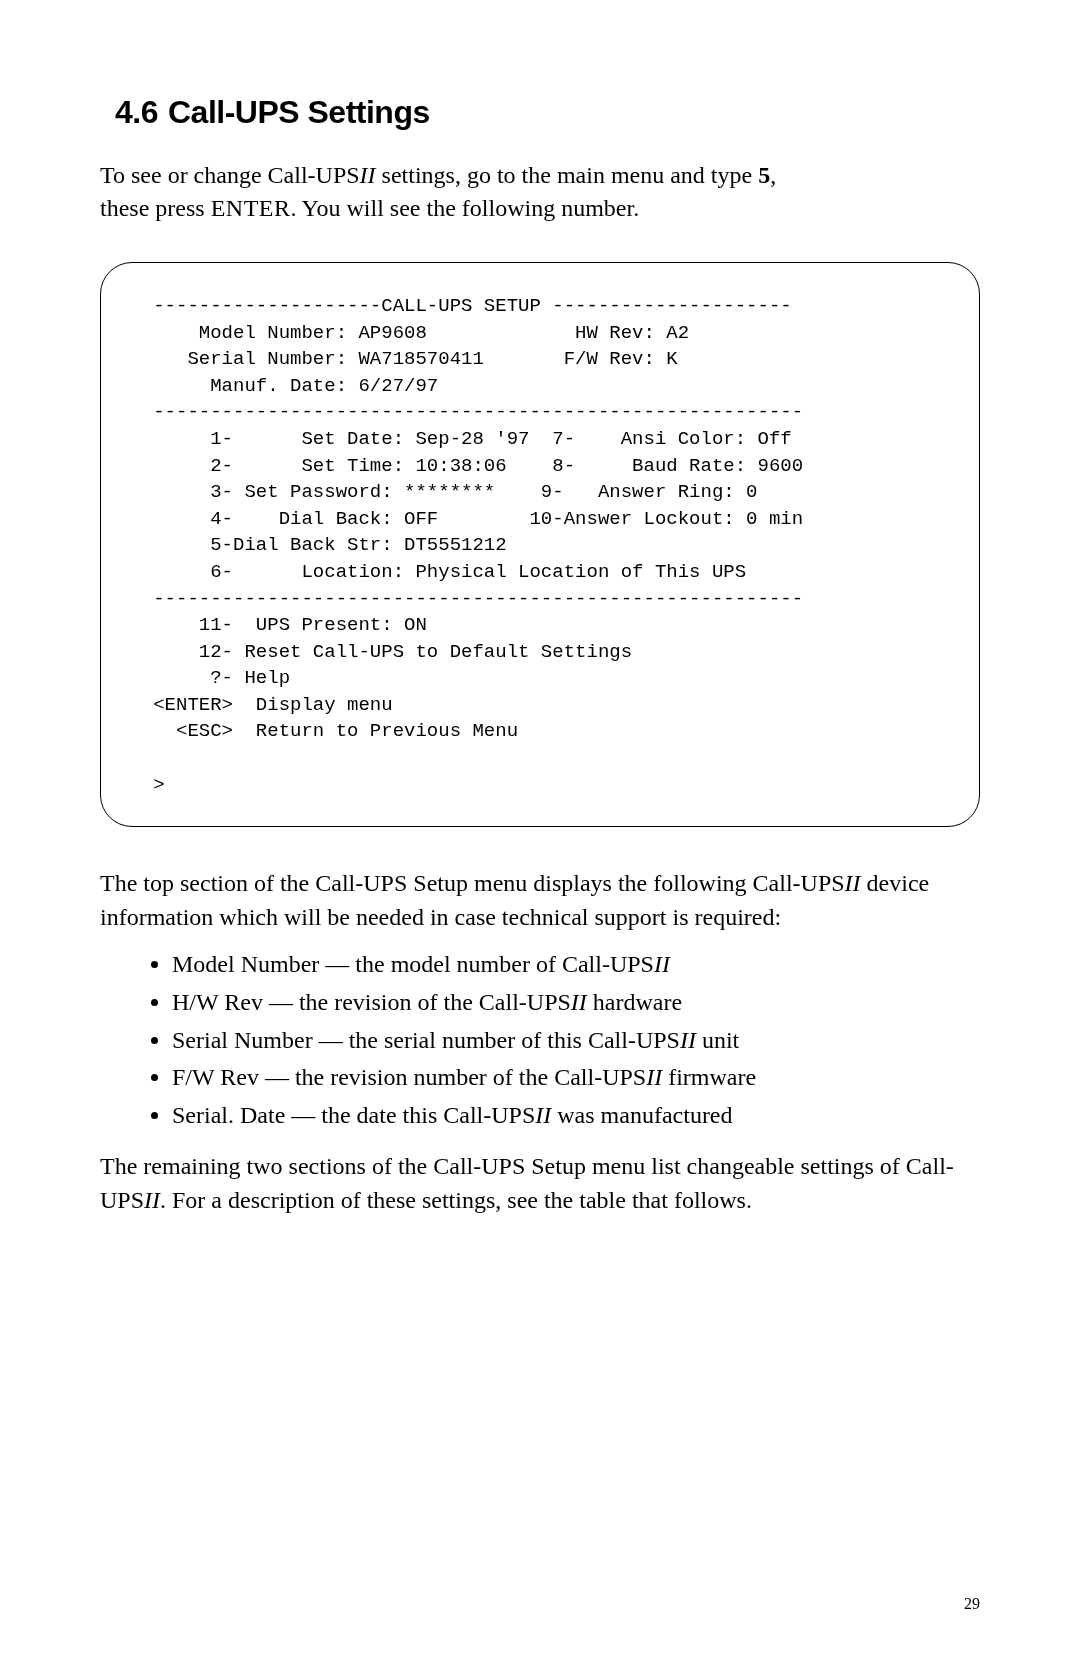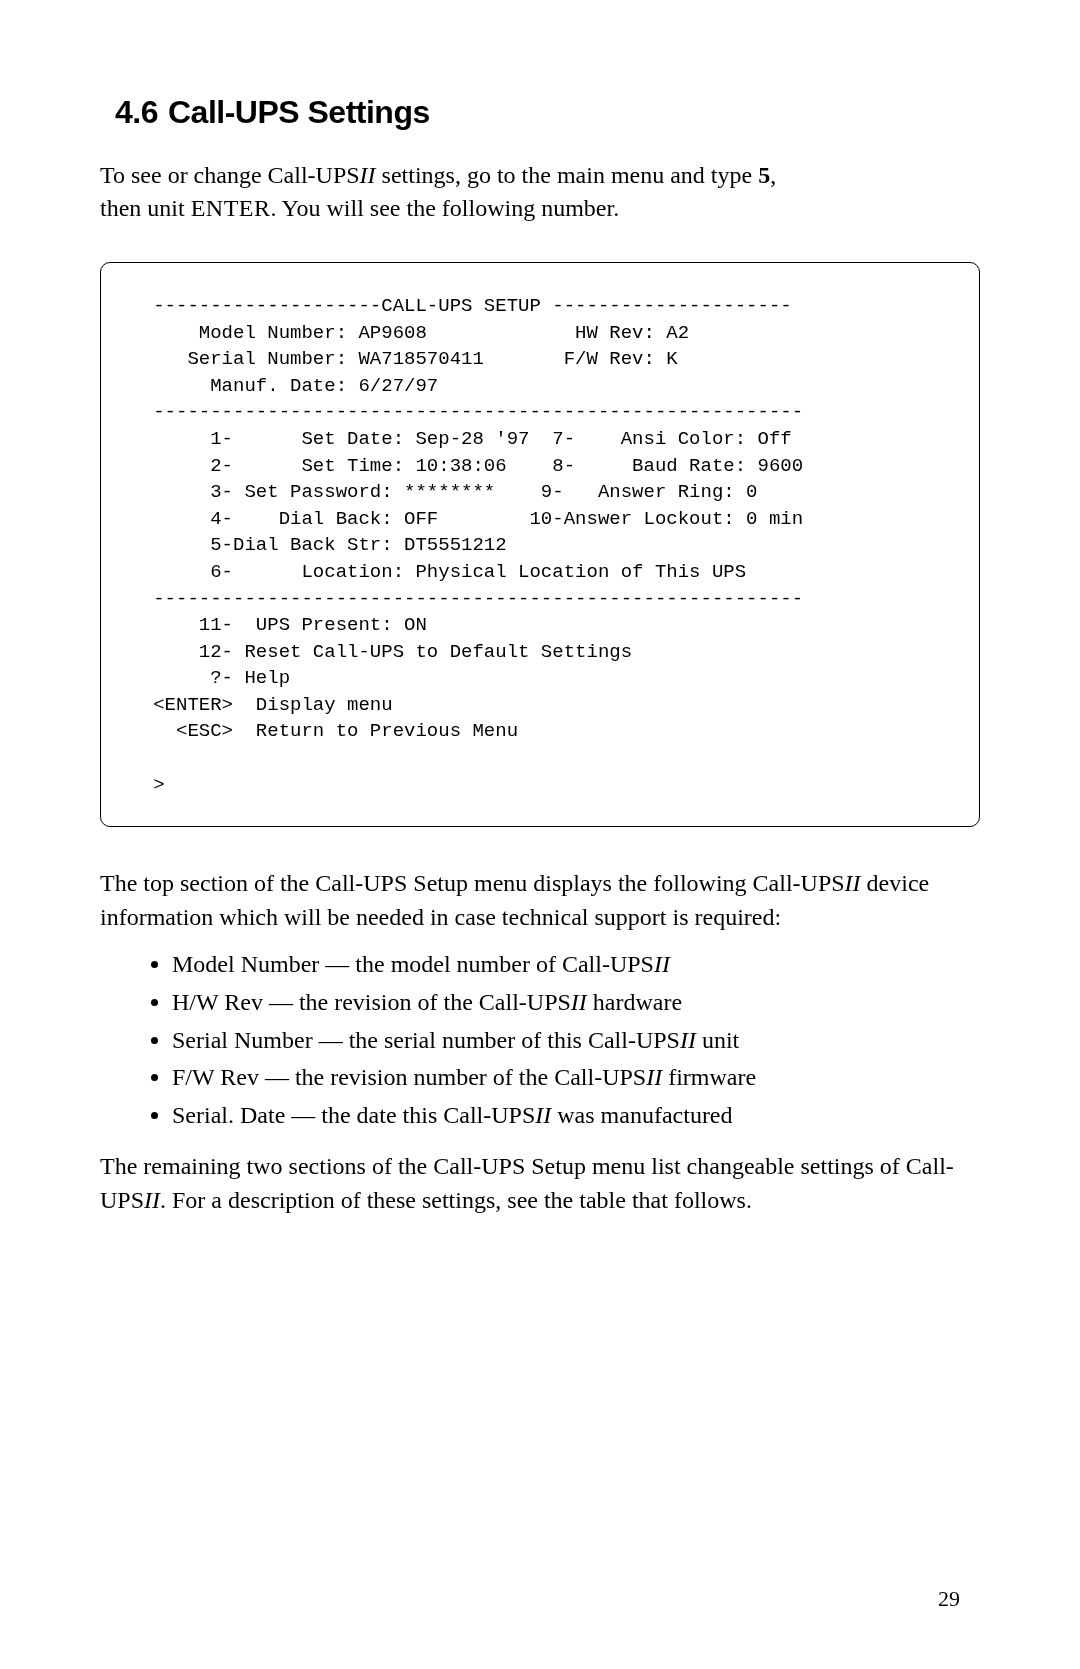--- a/index.html
+++ b/index.html
@@ -19,56 +19,56 @@
       font-weight: 700;
       font-size: 32px;
       margin: 0 0 24px 15px;
       letter-spacing: -0.5px;
     }
     .sect-num { margin-right: 10px; }
     p.intro { margin: 0 0 8px 0; }
     .small-caps { font-variant: small-caps; letter-spacing: 0.5px; }
     .terminal {
       border: 1.5px solid #000;
-      border-radius: 10px;
+      border-radius: 32px;
       margin: 36px 0 40px 0;
       padding: 30px 18px 28px 18px;
       font-family: 'Courier New', Courier, monospace;
       font-size: 19px;
       line-height: 1.4;
       white-space: pre;
     }
     .body-p { margin: 4px 0 14px 0; }
     ul.bullets {
       margin: 6px 0 18px 0;
       padding-left: 72px;
       list-style: disc;
     }
     ul.bullets li {
       margin: 4px 0;
     }
     .italic { font-style: italic; }
     .pagenum {
       position: absolute;
       bottom: 54px;
-      right: 120px;
-      font-size: 22px;
+      right: 100px;
+      font-size: 16px;
     }
   </style>
 </head>
 <body>
 
 <h2>
   <span class="sect-num">4.6</span><span>Call-UPS Settings</span>
 </h2>
 
 <p class="intro">
   <span>To see or change Call-UPS</span><span class="italic">II</span><span> settings, go to the main menu and type </span><b>5</b><span>,</span>
   <br>
-  <span>then unit </span><span class="small-caps">ENTER</span><span>. You will see the following number.</span>
+  <span>these press </span><span class="small-caps">ENTER</span><span>. You will see the following number.</span>
 </p>
 
 <div class="terminal"><span>   --------------------CALL-UPS SETUP ---------------------</span>
 <span>       Model Number: AP9608             HW Rev: A2</span>
 <span>      Serial Number: WA718570411       F/W Rev: K</span>
 <span>        Manuf. Date: 6/27/97</span>
 <span>   ---------------------------------------------------------</span>
 <span>        1-      Set Date: Sep-28 '97  7-    Ansi Color: Off</span>
 <span>        2-      Set Time: 10:38:06    8-     Baud Rate: 9600</span>
 <span>        3- Set Password: ********    9-   Answer Ring: 0</span>

